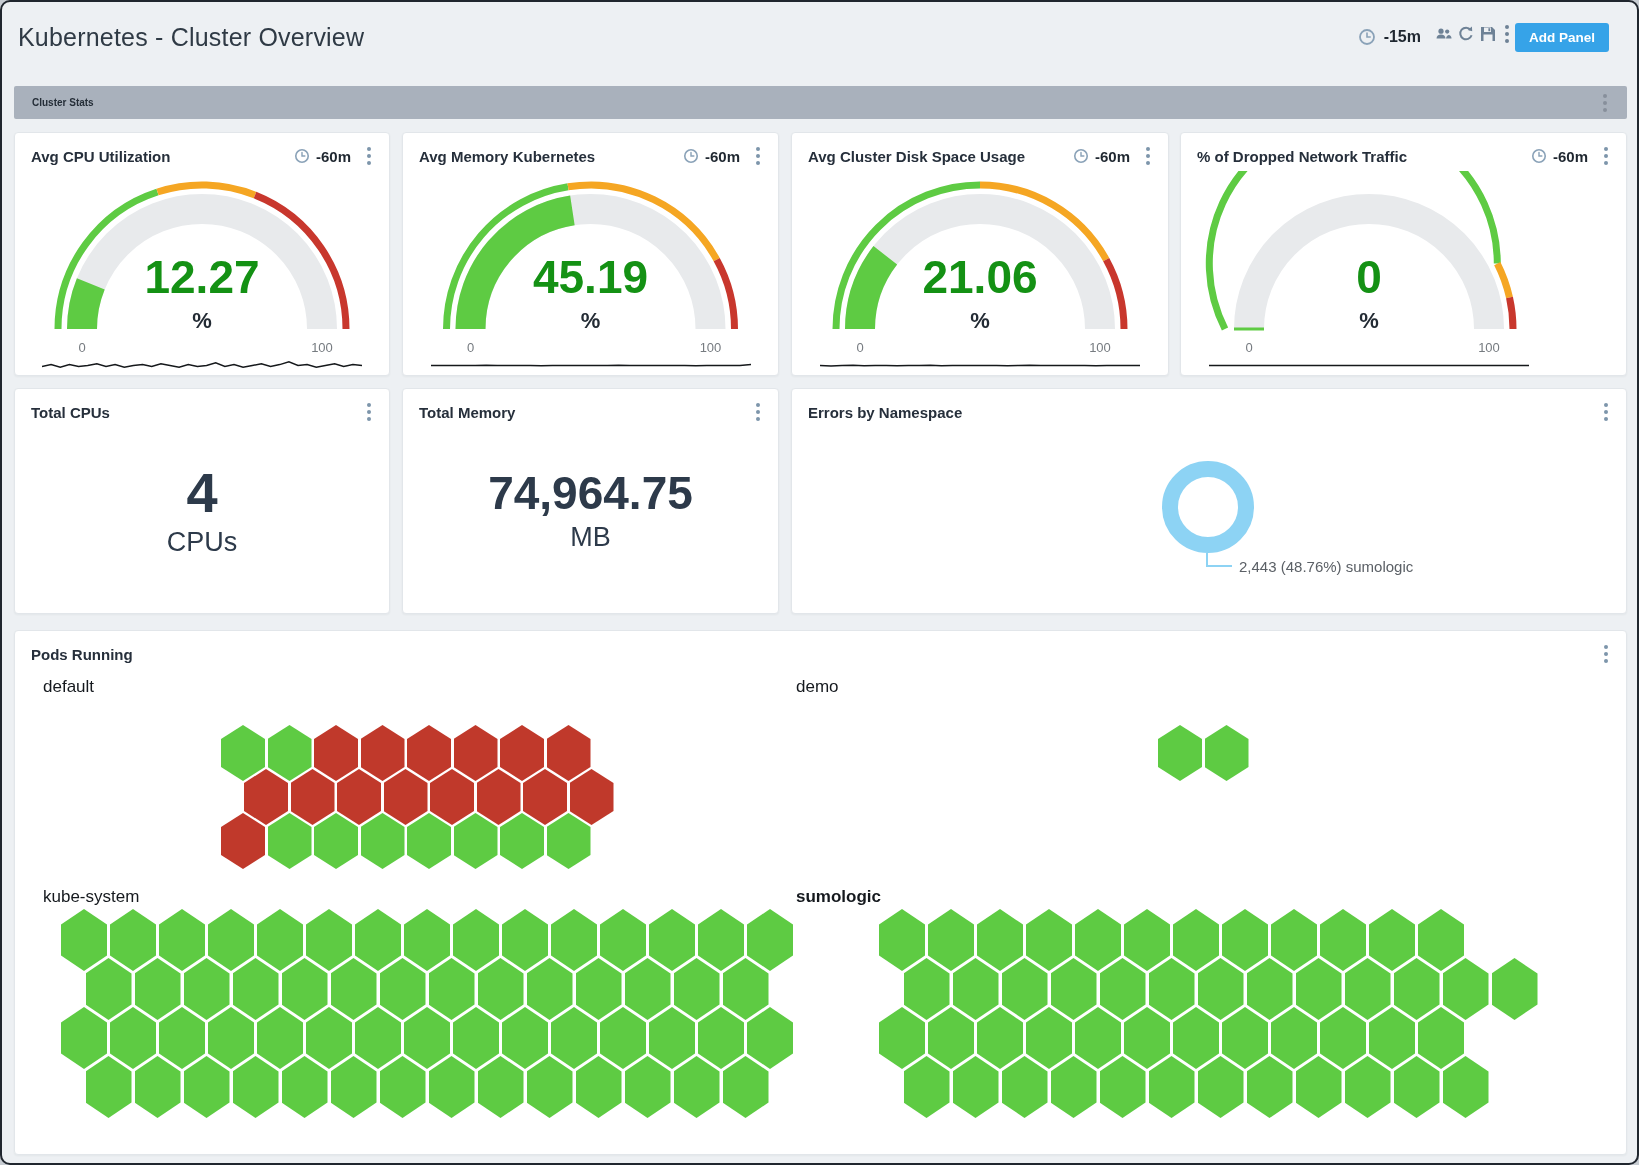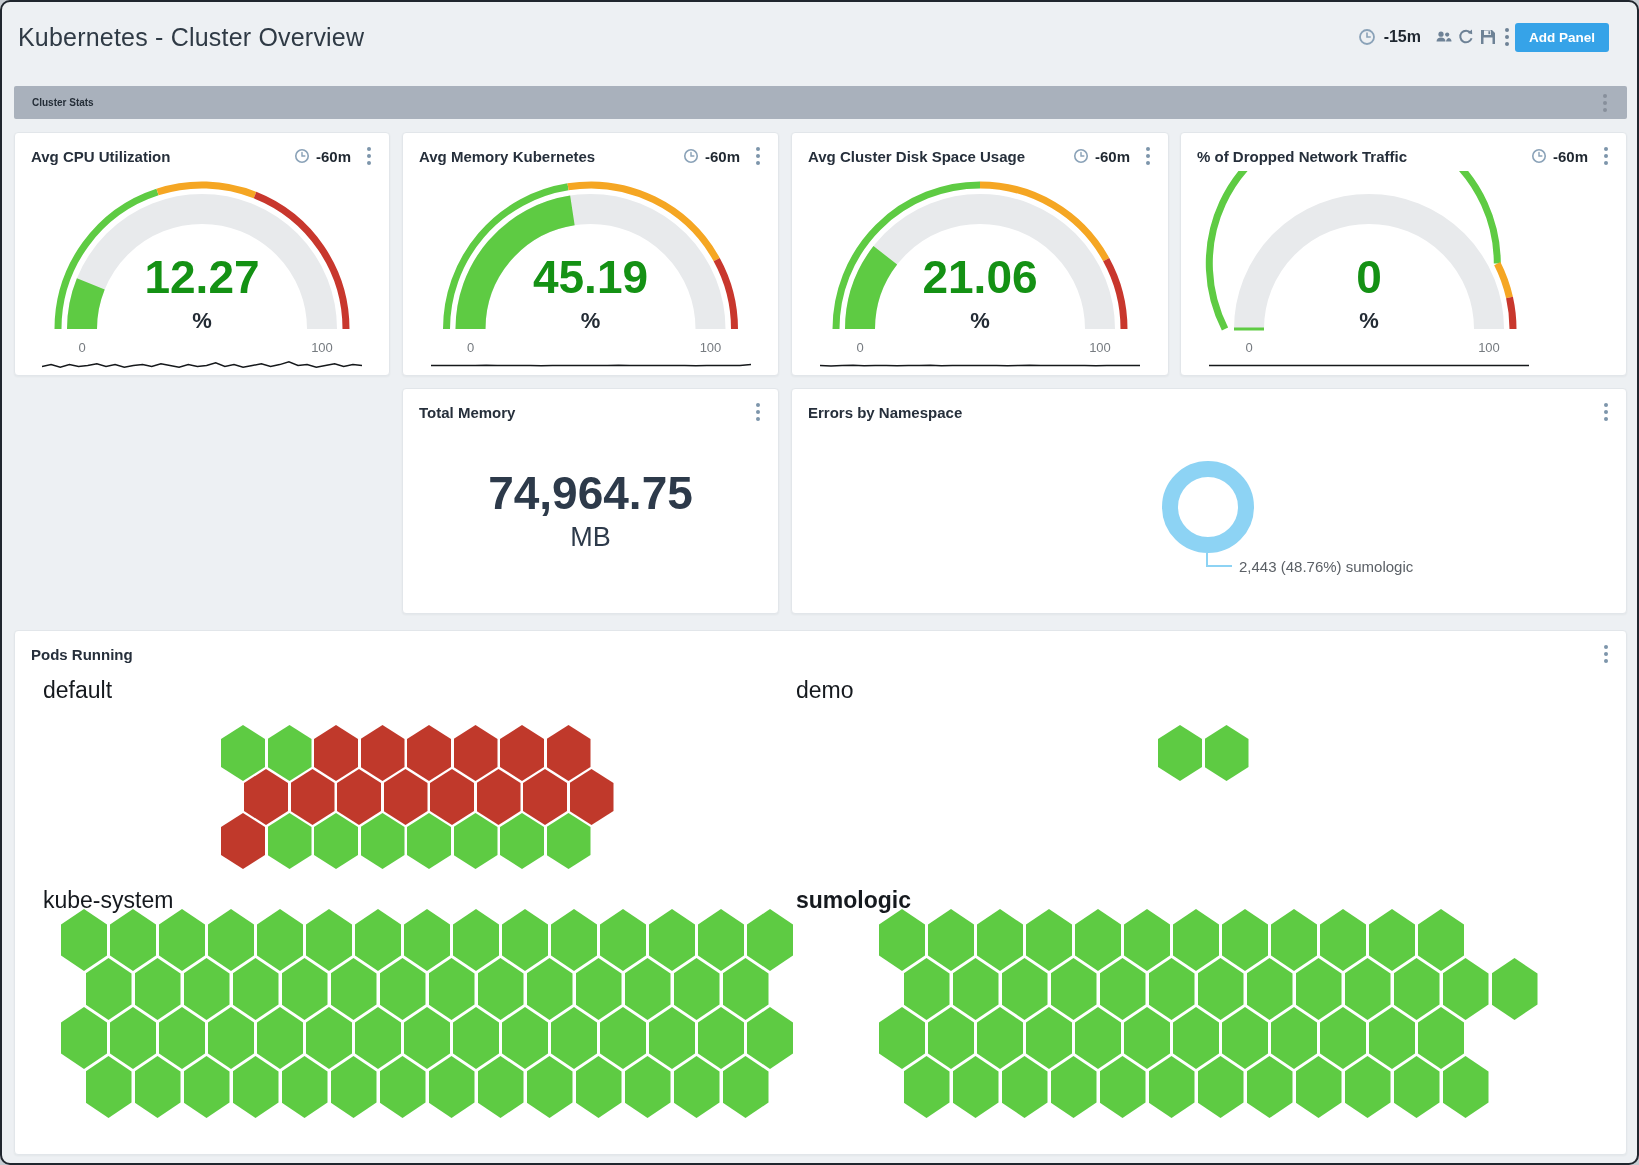--- a/index.html
+++ b/index.html
@@ -1,21 +1,21 @@
 <!DOCTYPE html>
 <html><head>
 <meta charset="utf-8">
 <style>
   html,body{margin:0;padding:0;background:#c7ccd2;}
   *{box-sizing:border-box;font-family:"Liberation Sans", sans-serif;}
   .frame{position:relative;width:1639px;height:1165px;background:#edf0f3;border:2px solid #20262e;border-radius:10px;overflow:hidden;}
   
   .topbar{position:absolute;left:0;top:0;width:100%;height:70px;display:flex;align-items:center;padding:0 28px 0 16px;}
   .page-title{font-size:25px;color:#2f3a45;font-weight:400;letter-spacing:.2px;}
-  .top-right{margin-left:auto;display:flex;align-items:center;}
+  .top-right{margin-left:auto;display:flex;}
   .time-chip{display:flex;align-items:center;gap:6px;font-size:16px;font-weight:700;color:#1f2730;cursor:pointer;margin-right:12px;}
   .icon-btn{display:flex;align-items:center;justify-content:center;width:22px;height:22px;cursor:pointer;}
   .kebab{display:inline-flex;flex-direction:column;gap:3px;align-items:center;cursor:pointer;padding:2px 6px;}
   .kebab i{width:4px;height:4px;border-radius:50%;background:#7d95ab;display:block;}
   .kebab.dark i{background:#6e8296;}
   .kebab.onbar i{background:#878f9b;}
   .add-panel{background:#36a3e8;color:#fff;font-size:13.5px;font-weight:700;border:none;border-radius:3px;padding:7px 14px;cursor:pointer;}
   
   .section-bar{position:absolute;left:12px;top:84px;width:1613px;height:33px;background:#a9b1bc;border-radius:2px;display:flex;align-items:center;padding:0 14px 0 18px;}
   .section-bar .stitle{font-size:10px;font-weight:700;color:#252e38;}
@@ -34,21 +34,21 @@
   .stat-value.mem{font-size:46px;}
   .stat-unit{font-size:27px;color:#2d3a4a;margin-top:4px;}
   
   .errors-body{position:relative;flex:1;}
   .donut{position:absolute;left:370px;top:34px;width:92px;height:92px;border-radius:50%;border:16px solid #8dd3f4;}
   .callout-v{position:absolute;left:414px;top:126px;width:2px;height:14px;background:#8dd3f4;}
   .callout-h{position:absolute;left:414px;top:138px;width:26px;height:2px;background:#8dd3f4;}
   .donut-label{position:absolute;left:447px;top:131px;font-size:15px;color:#5b6066;white-space:nowrap;}
   
   .pods-body{position:relative;flex:1;}
-  .ns-label{position:absolute;font-size:23px;color:#15191e;}
+  .ns-label{position:absolute;font-size:17px;color:#15191e;}
   .hex{position:absolute;clip-path:polygon(50% 0,100% 25%,100% 75%,50% 100%,0 75%,0 25%);}
   text{font-family:"Liberation Sans", sans-serif;}
 </style>
 </head>
 <body>
 
 <div class="frame">
 
   <div class="topbar">
     <div class="page-title">Kubernetes - Cluster Overview</div>
@@ -235,20 +235,35 @@
           <text x="68" y="181" text-anchor="middle" font-size="13" fill="#767b80">0</text>
           <text x="308" y="181" text-anchor="middle" font-size="13" fill="#767b80">100</text>
         </svg></div>
     <div class="spark-host" style="width:376px;">
         <svg width="320" height="16" viewBox="0 0 320 16">
           <polyline points="0.0,8.5 11.0,8.5 22.1,8.5 33.1,8.5 44.1,8.5 55.2,8.5 66.2,8.5 77.2,8.5 88.3,8.5 99.3,8.5 110.3,8.5 121.4,8.5 132.4,8.5 143.4,8.5 154.5,8.5 165.5,8.5 176.6,8.5 187.6,8.5 198.6,8.5 209.7,8.5 220.7,8.5 231.7,8.5 242.8,8.5 253.8,8.5 264.8,8.5 275.9,8.5 286.9,8.5 297.9,8.5 309.0,8.5 320.0,8.5" fill="none" stroke="#15181b" stroke-width="1.5"></polyline>
         </svg>
       </div>
   </div>
 
+  <div class="panel" style="left:12px;top:386px;width:376px;height:226px;">
+    <div class="phead">
+      <span class="ptitle">Total CPUs</span>
+        <span class="spacer"></span>
+      <span class="kebab">
+          <i></i>
+          <i></i>
+          <i></i>
+        </span>
+    </div>
+    <div class="stat-body">
+      <div class="stat-value">4</div>
+      <div class="stat-unit">CPUs</div>
+    </div>
+  </div>
 
   <div class="panel" style="left:400px;top:386px;width:377px;height:226px;">
     <div class="phead">
       <span class="ptitle">Total Memory</span>
         <span class="spacer"></span>
       <span class="kebab">
           <i></i>
           <i></i>
           <i></i>
         </span>

